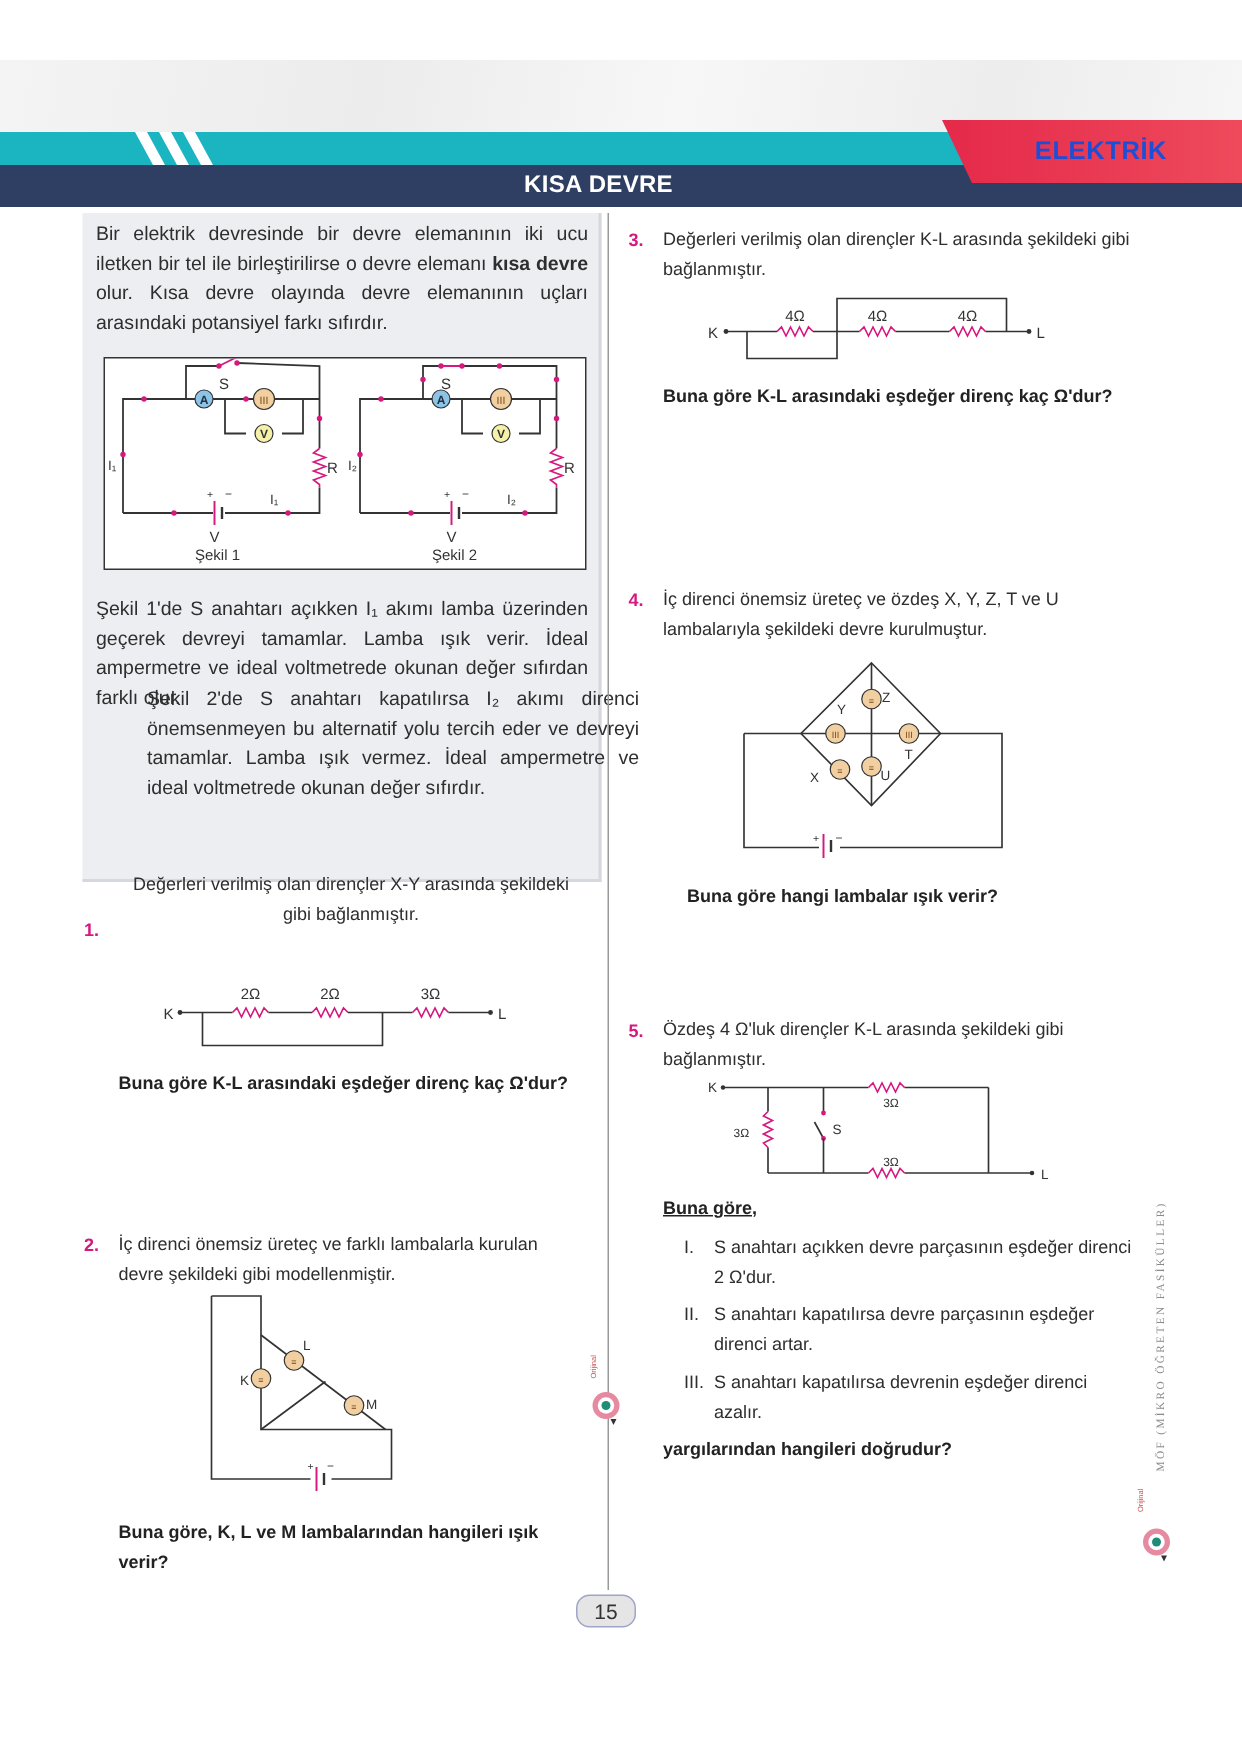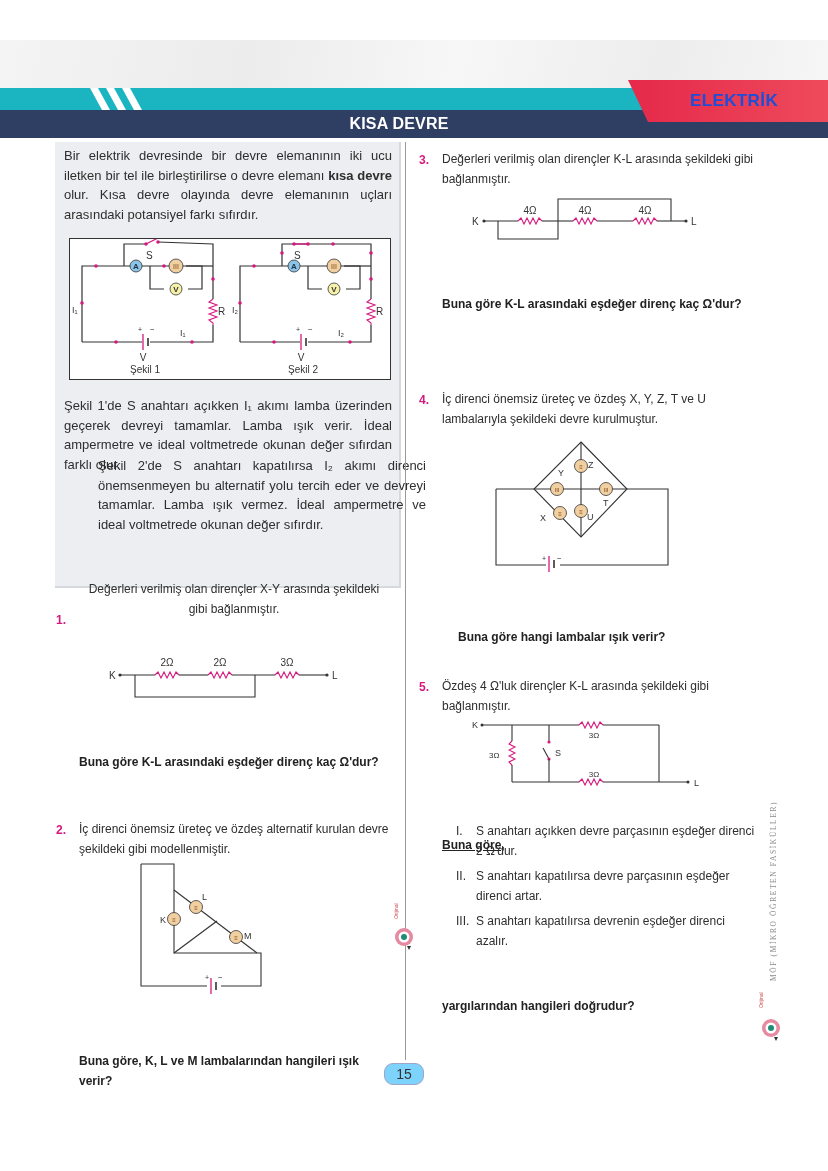--- a/index.html
+++ b/index.html
@@ -13,23 +13,23 @@
   .red-tab-text{position:absolute;left:640px;top:80px;width:188px;height:42px;line-height:42px;text-align:center;color:#1d4ed8;font-weight:bold;font-size:17px;letter-spacing:0.4px;}
   .info-box{position:absolute;left:55px;top:142px;width:344px;height:444px;background:#eceef1;border-right:2px solid #d5d8dc;border-bottom:2px solid #d5d8dc;}
   .p{font-size:13px;line-height:19.5px;color:#2e2e2e;text-align:justify;}
   .info-p1{position:absolute;left:64px;top:146px;width:328px;}
   .fig-box{position:absolute;left:69px;top:238px;width:320px;height:140px;background:#fff;border:1.5px solid #333;}
   .info-p2{position:absolute;left:64px;top:396px;width:328px;}
   .info-p3{position:absolute;left:76px;top:456px;width:328px;margin-left:22px;}
   .divider{position:absolute;left:405px;top:142px;width:1px;height:918px;background:#9a9a9a;}
   .qnum{position:absolute;color:#d6197f;font-weight:bold;font-size:12px;}
   .qtext{position:absolute;font-size:12px;line-height:19.5px;color:#2e2e2e;}
-  .qbold{position:absolute;font-size:12px;line-height:19.5px;font-weight:bold;color:#222;margin-top:40px;}
+  .qbold{position:absolute;font-size:12px;line-height:19.5px;font-weight:bold;color:#222;}
   svg text{font-family:"Liberation Sans",sans-serif;}
-  .page-num{position:absolute;left:384px;top:1063px;width:38px;height:20px;border:1.5px solid #9fa4c9;border-radius:9px;text-align:center;line-height:20px;font-size:14px;color:#333;background:#7dd3fc;}
+  .page-num{position:absolute;left:384px;top:1063px;width:38px;height:20px;border:1.5px solid #9fa4c9;border-radius:9px;text-align:center;line-height:20px;font-size:14px;color:#333;background:#e5e5e5;}
   .side-text{position:absolute;left:700px;top:900px;width:150px;height:12px;transform:rotate(-90deg);transform-origin:center;font-family:"Liberation Serif",serif;font-size:7.5px;letter-spacing:1.6px;color:#8a8a8a;white-space:nowrap;text-align:center;}
   .roman{position:absolute;font-size:12px;line-height:19.5px;color:#2e2e2e;}
 </style>
 </head>
 <body>
 
 <div class="hdr-bg"></div>
 <div class="hdr-teal"></div>
 <svg class="stripes" viewBox="0 0 70 22">
   <polygon points="4,0 12,0 24,22 16,22" fill="#fff"></polygon>
@@ -162,21 +162,21 @@
   <circle cx="222" cy="22" r="1.6" fill="#333"></circle>
   <text x="227" y="26" font-size="10" fill="#333">L</text>
   <polyline points="30,22 30,44 150,44 150,22" fill="none" stroke="#333" stroke-width="1.1"></polyline>
   <text x="62" y="13" font-size="10" text-anchor="middle" fill="#333">2Ω</text>
   <text x="115" y="13" font-size="10" text-anchor="middle" fill="#333">2Ω</text>
   <text x="182" y="13" font-size="10" text-anchor="middle" fill="#333">3Ω</text>
 </svg>
 <div class="qbold" style="left:79px;top:713px;width:320px;">Buna göre K-L arasındaki eşdeğer direnç kaç Ω'dur?</div>
 
 <div class="qnum" style="left:56px;top:823px;">2.</div>
-<div class="qtext" style="left:79px;top:820px;width:310px;">İç direnci önemsiz üreteç ve özdeş alternatif kurulan devre şekildeki gibi modellenmiştir.</div>
+<div class="qtext" style="left:79px;top:820px;width:310px;">İç direnci önemsiz üreteç ve farklı lambalarla kurulan devre şekildeki gibi modellenmiştir.</div>
 <svg style="position:absolute;left:135px;top:860px;" width="140" height="140">
   <polyline points="6,4 39,4 39,93 126,93 126,126 6,126 6,4" fill="none" stroke="#333" stroke-width="1.1"></polyline>
   <line x1="39" y1="30" x2="122" y2="93" stroke="#333" stroke-width="1.1"></line>
   <line x1="39" y1="93" x2="82" y2="61" stroke="#333" stroke-width="1.1"></line>
   <circle cx="39" cy="59" r="6.5" fill="#f1cfa0" stroke="#333" stroke-width="0.8"></circle>
   <text x="39" y="62" font-size="6" text-anchor="middle" fill="#7a4a16">≡</text>
   <circle cx="61" cy="47" r="6.5" fill="#f1cfa0" stroke="#333" stroke-width="0.8"></circle>
   <text x="61" y="50" font-size="6" text-anchor="middle" fill="#7a4a16">≡</text>
   <circle cx="101" cy="77" r="6.5" fill="#f1cfa0" stroke="#333" stroke-width="0.8"></circle>
   <text x="101" y="80" font-size="6" text-anchor="middle" fill="#7a4a16">≡</text>

